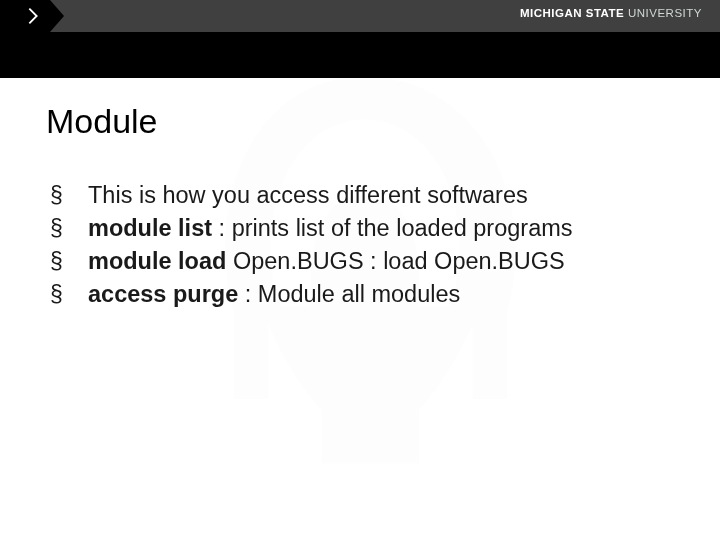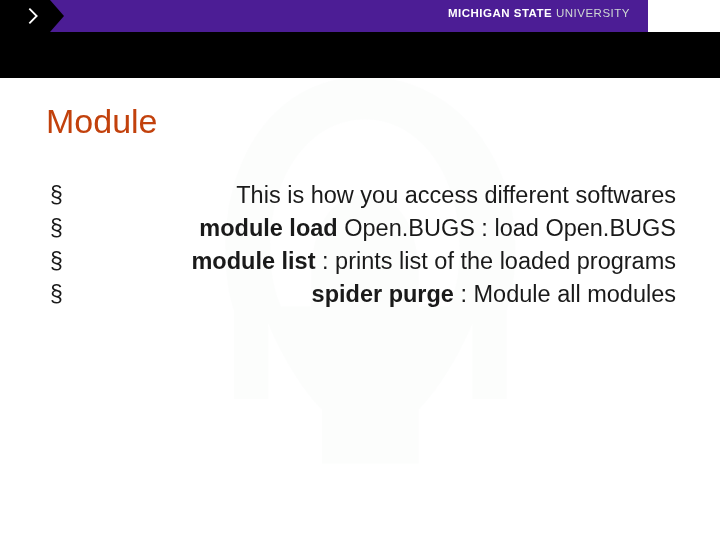--- a/index.html
+++ b/index.html
@@ -33,23 +33,23 @@
     .watermark svg {
       width: 100%;
       height: 100%;
       opacity: 0.06;
     }
     
     .header-bar {
       position: absolute;
       top: 0;
       left: 0;
-      width: 648px;
+      width: 720px;
       height: 32px;
-      background: #4c1d95;
+      background: #404040;
       z-index: 2;
     }
     .header-chevron {
       position: absolute;
       left: 0;
       top: 0;
       width: 50px;
       height: 32px;
       background: #000;
     }
@@ -95,21 +95,21 @@
       width: 720px;
       height: 46px;
       background: #000;
       z-index: 2;
     }
     
     .title {
       position: absolute;
       top: 102px;
       left: 46px;
-      color: #c2410c;
+      color: #000000;
       font-size: 34px;
       font-weight: 400;
       z-index: 3;
     }
     
     .content {
       position: absolute;
       top: 180px;
       left: 46px;
       width: 630px;
@@ -118,21 +118,20 @@
     ul.bullets {
       list-style: none;
     }
     ul.bullets li {
       position: relative;
       padding-left: 42px;
       font-size: 23.5px;
       line-height: 1.32;
       color: #1a1a1a;
       margin-bottom: 2px;
-      text-align: right;
     }
     ul.bullets li::before {
       content: "§";
       position: absolute;
       left: 4px;
       top: 0;
       font-size: 23px;
       color: #1a1a1a;
     }
     .b { font-weight: 700; }
@@ -162,19 +161,19 @@
       <b>MICHIGAN STATE</b><span> UNIVERSITY</span>
     </div>
   </div>
   <div class="header-black"></div>
 
   <div class="title">Module</div>
 
   <div class="content">
     <ul class="bullets">
         <li><span>This is how you access different softwares</span></li>
+        <li><span class="b">module list</span><span> :   prints list of the loaded programs</span></li>
         <li><span class="b">module load</span><span> Open.BUGS  :   load Open.BUGS</span></li>
-        <li><span class="b">module list</span><span> :   prints list of the loaded programs</span></li>
-        <li><span class="b">spider purge</span><span> : Module all modules</span></li>
+        <li><span class="b">access purge</span><span> : Module all modules</span></li>
       </ul>
   </div>
 
 </div>
 
 </body></html>

